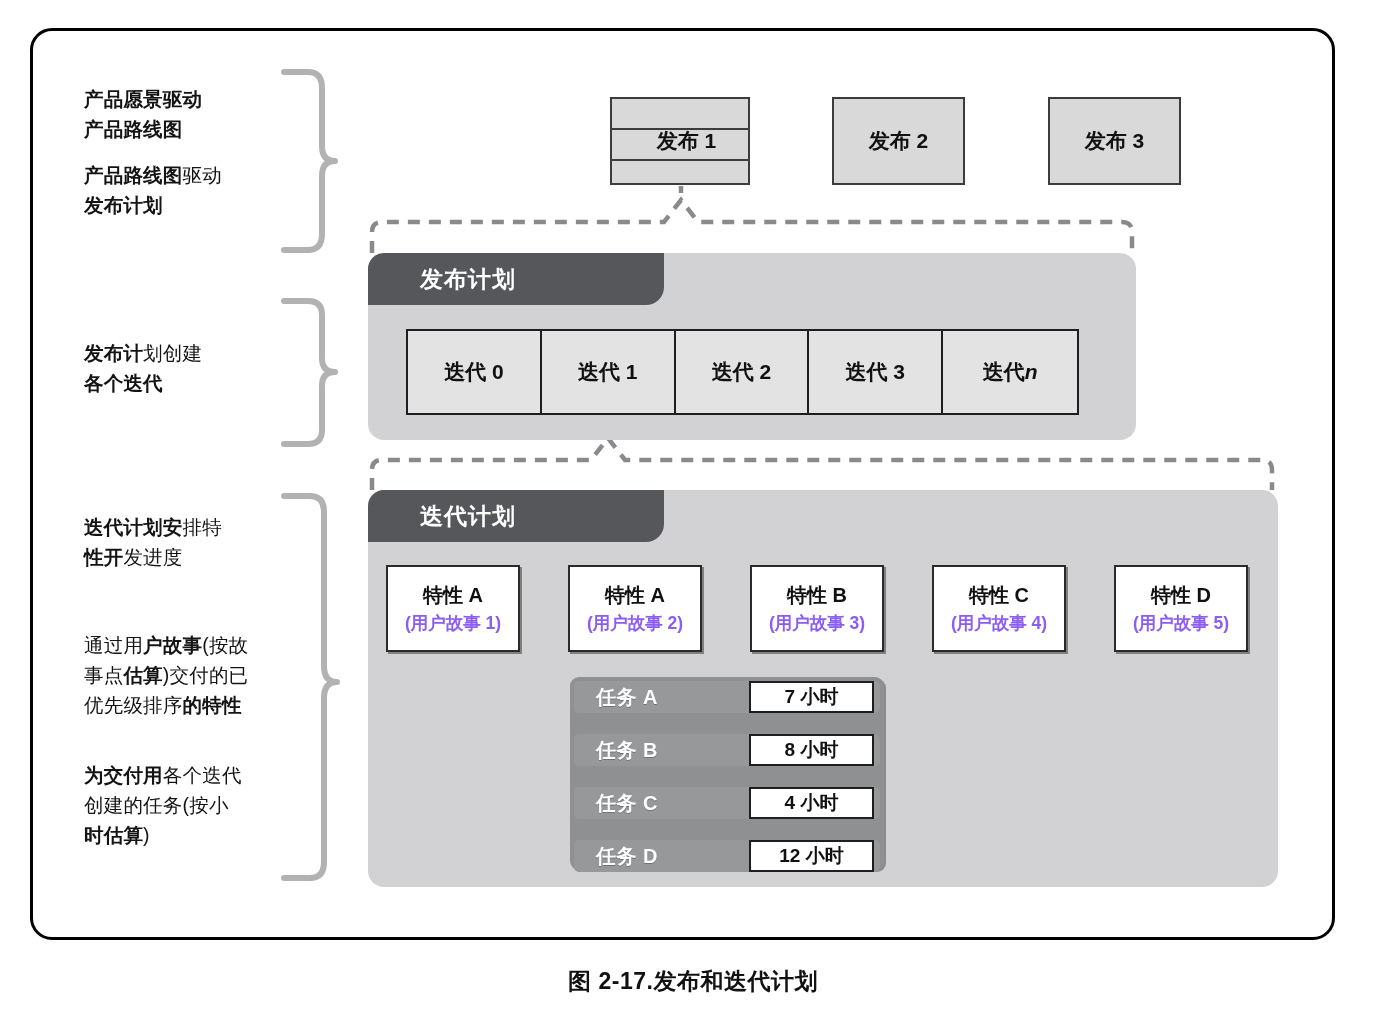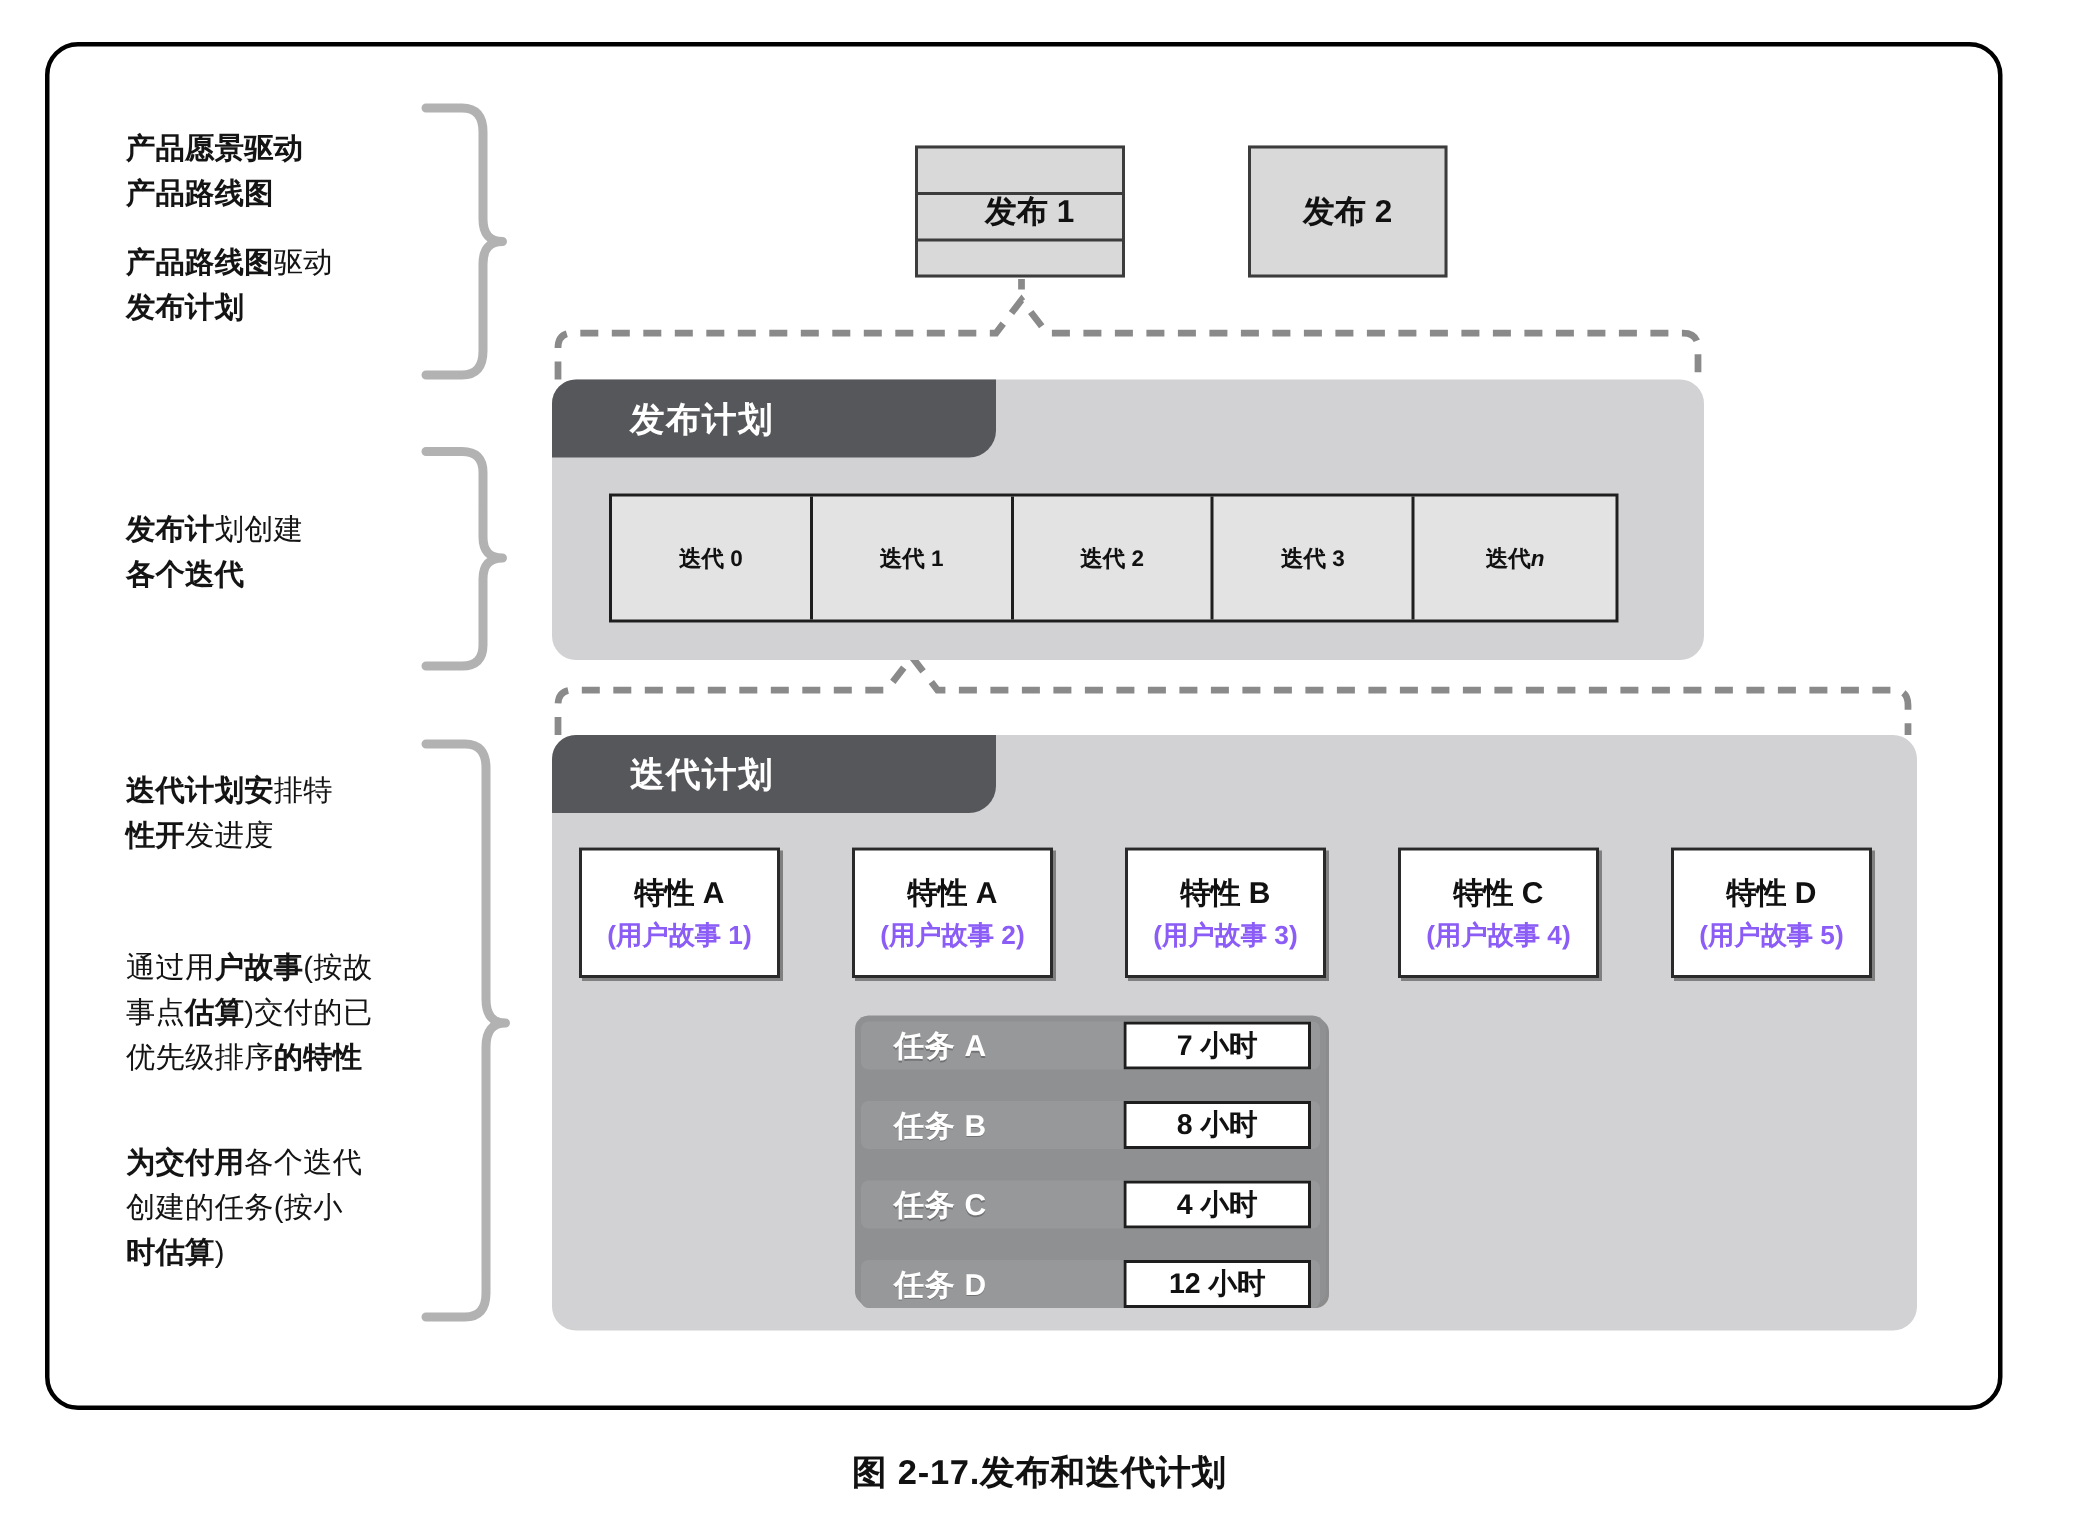--- a/index.html
+++ b/index.html
@@ -23,21 +23,21 @@
        display:flex;align-items:center;justify-content:center;font-size:21px;font-weight:bold;color:#111;}
   .rel .band{position:absolute;left:0;right:0;height:0;border-top:2.5px solid #3c3c3c;}
 
   
   .panel{position:absolute;background:#d2d2d4;border-radius:16px;box-sizing:border-box;}
   .panel-tab{position:absolute;left:0;top:0;background:#56575a;border-top-left-radius:16px;border-bottom-right-radius:18px;
              display:flex;align-items:center;color:#fff;font-size:23px;font-weight:bold;padding-left:52px;box-sizing:border-box;letter-spacing:1px;}
 
   
   .itrow{position:absolute;display:flex;border:2.5px solid #1e1e1e;box-sizing:border-box;background:#e3e3e3;}
-  .itcell{flex:0 0 auto;display:flex;align-items:center;justify-content:center;font-size:15px;font-weight:bold;color:#111;
+  .itcell{flex:0 0 auto;display:flex;align-items:center;justify-content:center;font-size:21px;font-weight:bold;color:#111;
           border-right:2.5px solid #1e1e1e;box-sizing:border-box;}
   .itcell:last-child{border-right:none;}
   .itcell i{font-style:italic;font-weight:bold;}
 
   
   .feat{position:absolute;background:#fff;border:2.5px solid #2a2a2a;box-sizing:border-box;
         display:flex;flex-direction:column;align-items:center;justify-content:center;gap:2px;
         box-shadow:2px 2px 0 rgba(60,60,60,.55);}
   .feat .l1{font-size:20px;font-weight:bold;color:#111;}
   .feat .l2{font-size:17.5px;font-weight:bold;color:#8b5cf6;}
@@ -109,20 +109,23 @@
     </div>
 
   <div class="rel" id="rel0" style="left:610px;top:97px;width:140px;height:88px;padding-left:13px;">
     <span class="band" style="top:29px;"></span>
     <span class="band" style="top:60px;"></span>
     <span>发布 1</span>
   </div>
   <div class="rel" style="left:832px;top:97px;width:133px;height:88px;">
     <span>发布 2</span>
   </div>
+  <div class="rel" style="left:1048px;top:97px;width:133px;height:88px;">
+    <span>发布 3</span>
+  </div>
 
   <svg class="svglayer">
 
     <g stroke="#8a8a8a" stroke-width="4.5" fill="none" stroke-dasharray="12 9" stroke-linecap="butt">
       <path d="M372 253 V232 Q372 222 382 222 H664 L681 200 L698 222 H1122 Q1132 222 1132 232 V253"></path>
     </g>
 
     <g stroke="#8a8a8a" stroke-width="4.5" fill="none" stroke-dasharray="7 7">
       <path d="M681 186 V200"></path>
     </g>

